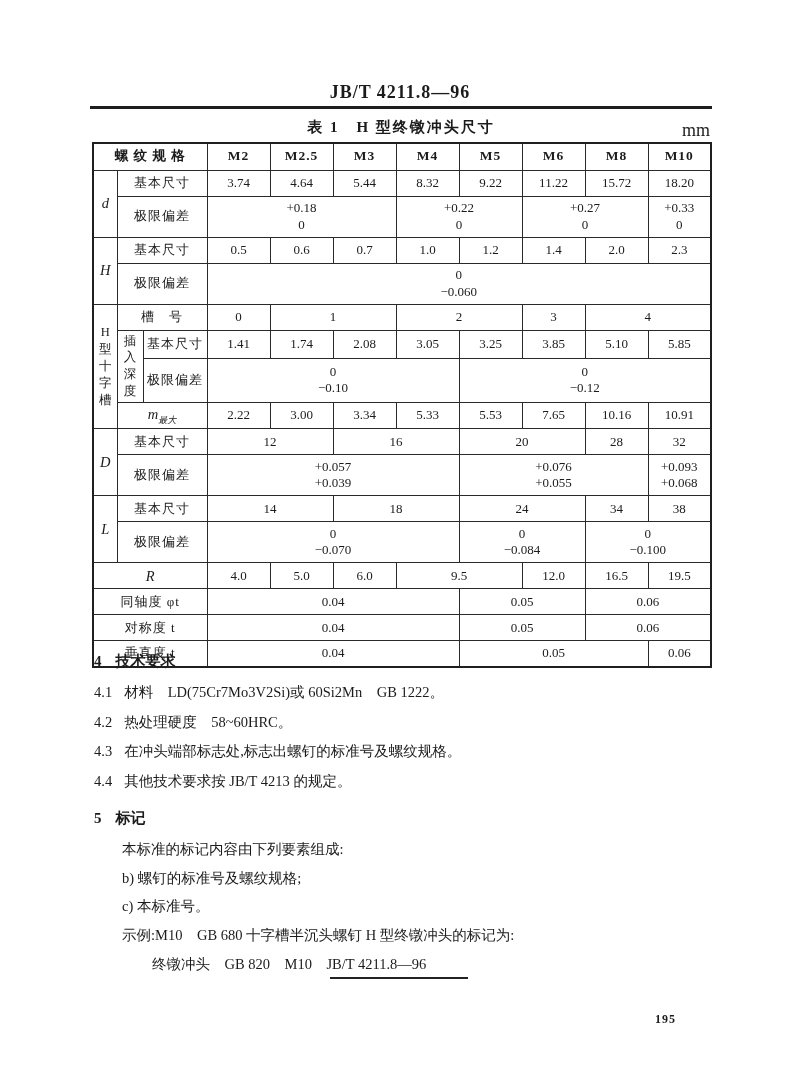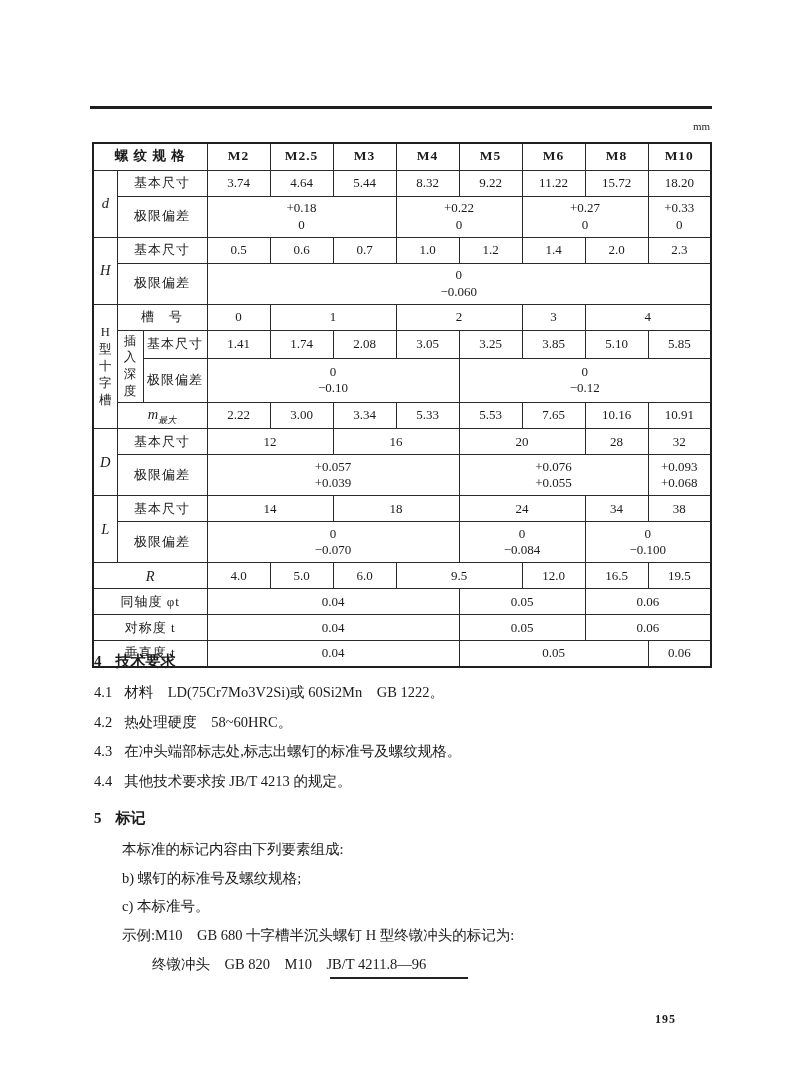--- a/index.html
+++ b/index.html
@@ -21,21 +21,21 @@
   }
   .header-rule {
     position: absolute; top: 106px; left: 90px; width: 622px;
     height: 3px; background: #1e1e1e;
   }
   .caption-row { position: absolute; top: 118px; left: 90px; width: 622px; height: 22px; }
   .table-caption {
     position: absolute; left: 0; width: 100%; text-align: center;
     font-weight: 700; font-size: 15px; letter-spacing: 2px;
   }
-  .unit-label { position: absolute; right: 2px; top: 2px; font-size: 11px; }
+  .unit-label { position: absolute; right: 2px; top: 2px; font-size: 18px; }
 
   .table-wrap { position: absolute; top: 142px; left: 92px; width: 620px; }
   .watermark {
     position: absolute; top: 4px; left: 190px; z-index: 0;
     font-family: "Liberation Sans", sans-serif;
     font-size: 66px; font-weight: 700; letter-spacing: 3px;
     color: rgba(170,178,188,0.40);
     pointer-events: none; user-select: none;
   }
   table.dim-table {
@@ -75,23 +75,25 @@
   .page-number {
     position: absolute; top: 1012px; left: 655px;
     font-size: 12px; letter-spacing: 1px; font-weight: bold;
   }
 </style>
 </head>
 <body>
 
 <div class="page">
 
+  <div class="doc-header">JB/T 4211.8—96</div>
   <div class="header-rule"></div>
 
   <div class="caption-row">
+    <div class="table-caption">表 1　H 型终镦冲头尺寸</div>
     <div class="unit-label">mm</div>
   </div>
 
   <div class="table-wrap">
     <table class="dim-table">
       <colgroup>
         <col style="width:24px">
           <col style="width:26px">
           <col style="width:64px">
         <col style="width:63px">

